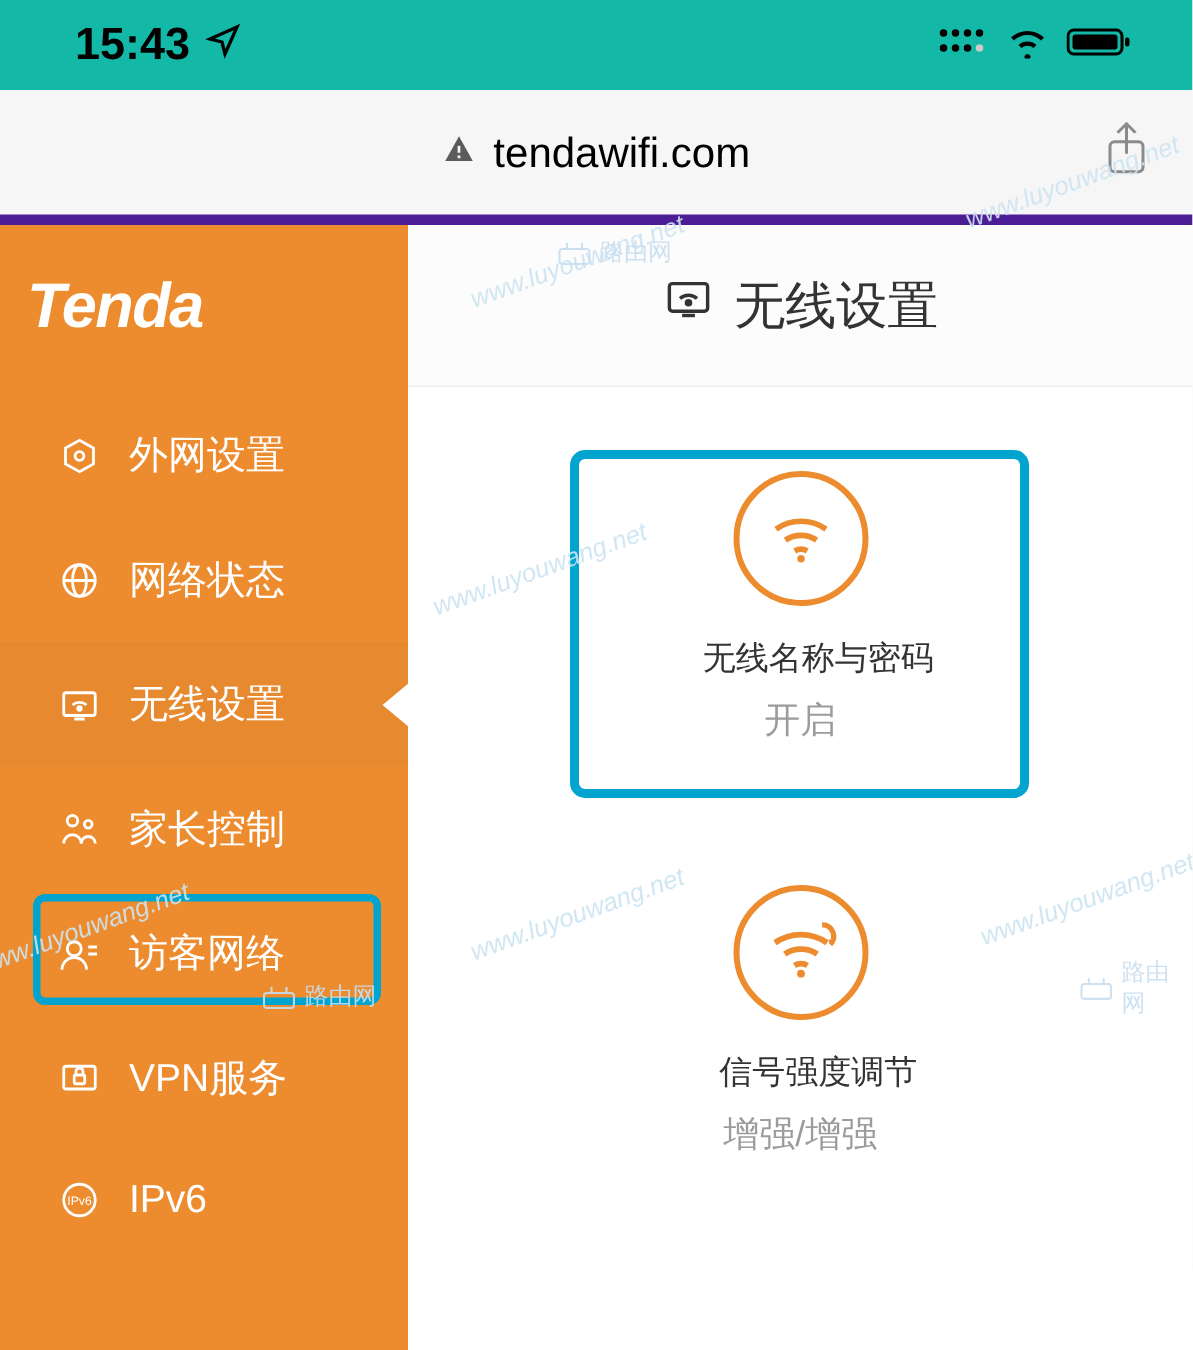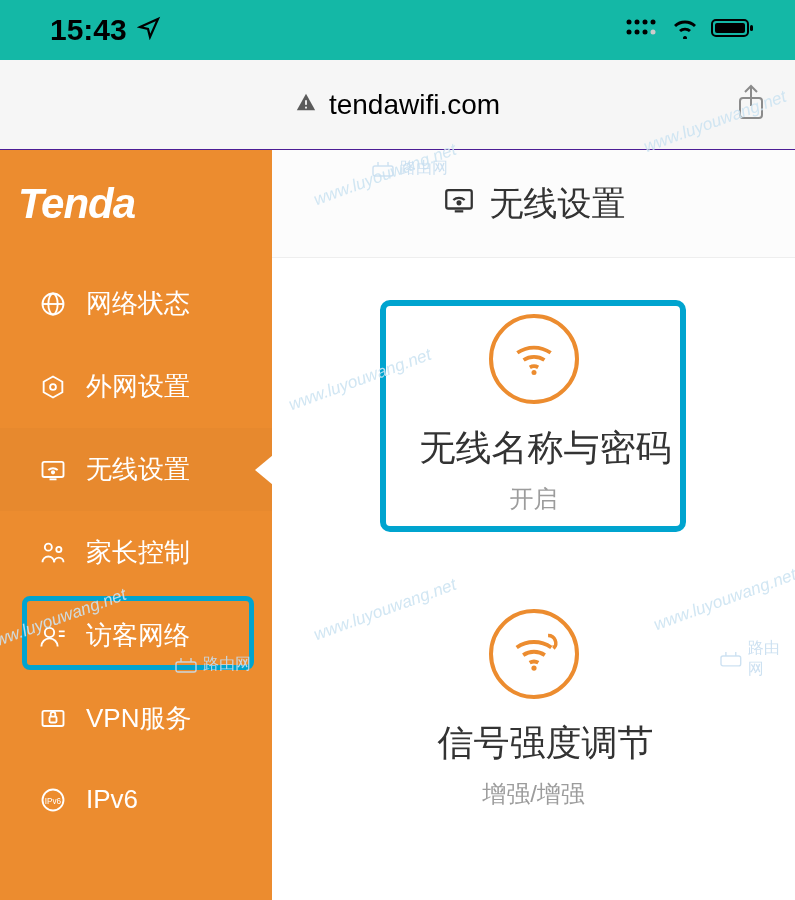--- a/index.html
+++ b/index.html
@@ -32,21 +32,21 @@
     align-items: center;
     gap: 12px;
   }
   .browser-bar {
     height: 90px;
     background: #f6f6f6;
     display: flex;
     align-items: center;
     justify-content: center;
     position: relative;
-    border-bottom: 1px solid #4c1d95;
+    border-bottom: 7px solid #4c1d95;
   }
   .url-group {
     display: flex;
     align-items: center;
     gap: 12px;
     font-size: 28px;
     color: #000;
   }
   .share-btn {
     position: absolute;
@@ -145,21 +145,21 @@
     padding: 14px 28px 10px 28px;
   }
   .card .circle {
     width: 90px; height: 90px;
     border: 4px solid #ec8c2f;
     border-radius: 50%;
     display: flex; align-items: center; justify-content: center;
     margin-bottom: 10px;
   }
   .card .title {
-    font-size: 36px;
+    font-size: 22px;
     color: #333;
     margin-left: 24px;
   }
   .card .sub {
     font-size: 24px;
     color: #9c9c9c;
   }
   .highlight-card {
     position: absolute;
     left: 108px;
@@ -253,36 +253,36 @@
   </span>
 </div>
 
 <div class="app">
   <div class="sidebar">
     <div class="brand">Tenda</div>
 
     <div class="nav-item">
       <span class="icon">
         <svg width="28" height="28" viewBox="0 0 24 24" fill="none" stroke="#fff" stroke-width="1.6">
+          <polygon points="12,3 20,7.5 20,16.5 12,21 4,16.5 4,7.5"></polygon>
+          <circle cx="12" cy="12" r="2.5"></circle>
+        </svg>
+      </span>
+      <span>外网设置</span>
+    </div>
+
+    <div class="nav-item">
+      <span class="icon">
+        <svg width="28" height="28" viewBox="0 0 24 24" fill="none" stroke="#fff" stroke-width="1.6">
           <circle cx="12" cy="12" r="9"></circle>
             <ellipse cx="12" cy="12" rx="4" ry="9"></ellipse>
           <line x1="3" y1="12" x2="21" y2="12"></line>
         </svg>
       </span>
       <span>网络状态</span>
-    </div>
-
-    <div class="nav-item">
-      <span class="icon">
-        <svg width="28" height="28" viewBox="0 0 24 24" fill="none" stroke="#fff" stroke-width="1.6">
-          <polygon points="12,3 20,7.5 20,16.5 12,21 4,16.5 4,7.5"></polygon>
-          <circle cx="12" cy="12" r="2.5"></circle>
-        </svg>
-      </span>
-      <span>外网设置</span>
     </div>
 
     <div class="nav-item active">
       <span class="icon">
         <svg width="28" height="28" viewBox="0 0 24 24" fill="none" stroke="#fff" stroke-width="1.6">
           <rect x="3" y="5" width="18" height="13" rx="1.5"></rect>
           <path d="M8 12 a6 6 0 0 1 8 0"></path>
             <circle cx="12" cy="14" r="1" fill="#fff"></circle>
           <line x1="9" y1="20" x2="15" y2="20"></line>
         </svg>

